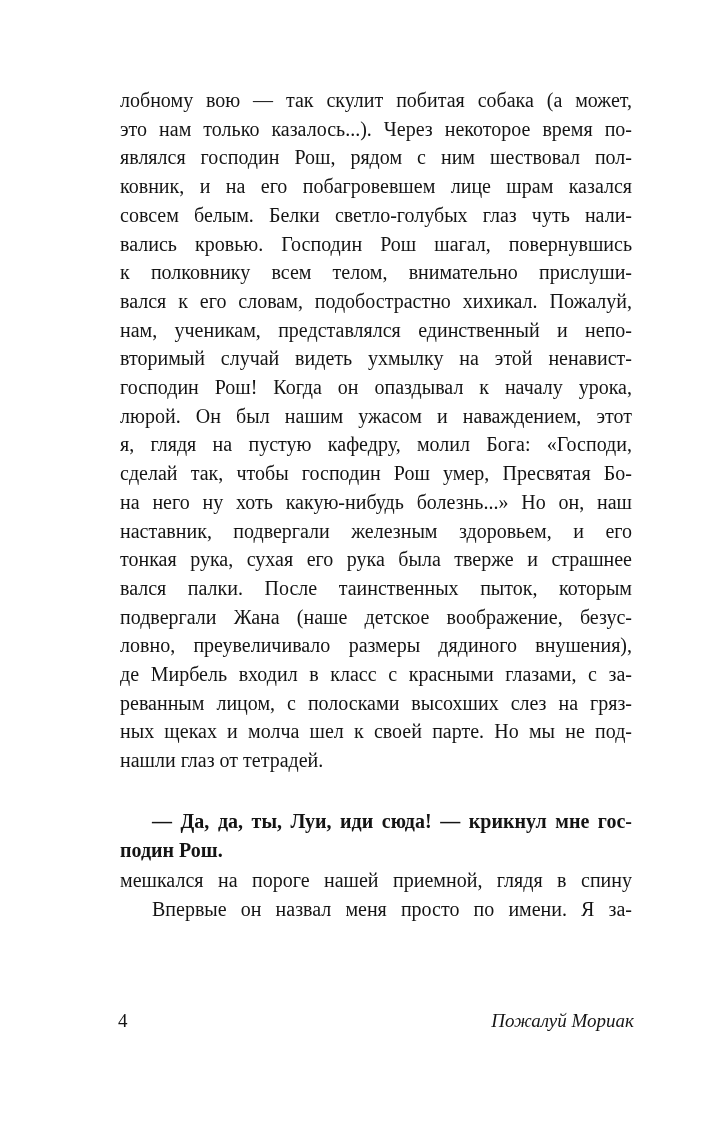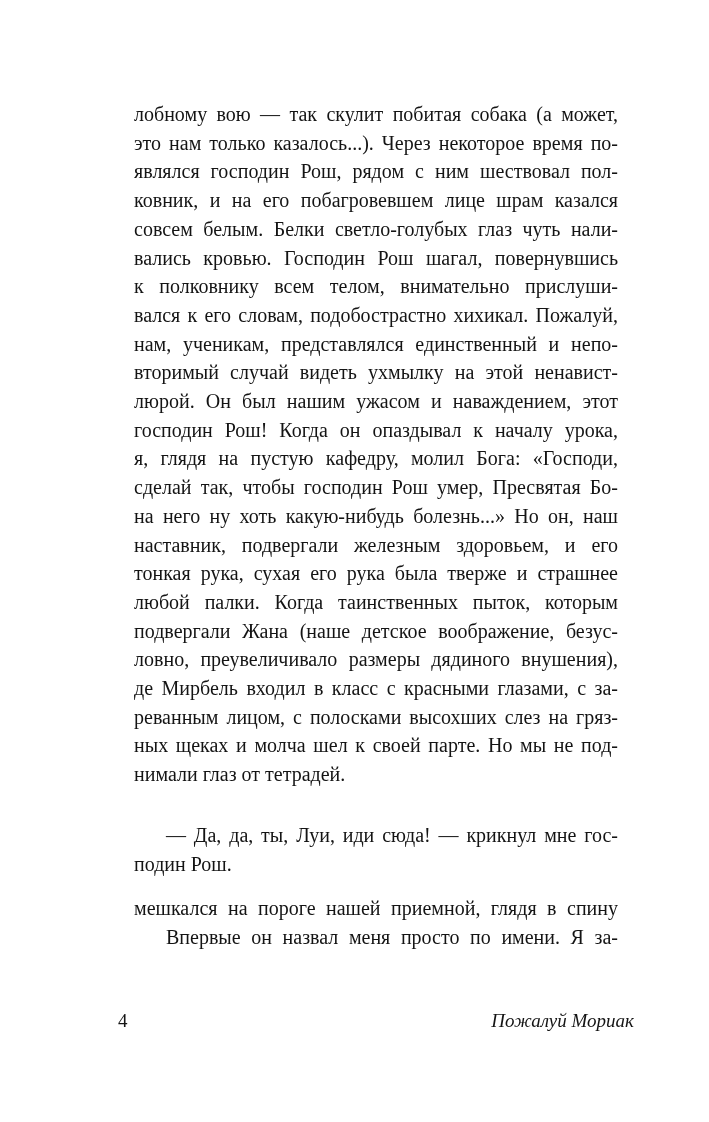--- a/index.html
+++ b/index.html
@@ -18,24 +18,25 @@
   }
   .text-block {
     position: absolute;
     left: 118px;
     top: 84px;
     width: 516px;
     font-size: 20px;
     line-height: 28.7px;
   }
   .paragraph {
-    margin: 16px;
+    margin: 2px;
   }
   .paragraph.gap-before {
     margin-top: 32px;
+    font-weight: bold;
   }
   .line {
     text-align: justify;
     text-align-last: justify;
   }
   .line.no-justify-last {
     text-align-last: left;
   }
   .line.indent {
     text-indent: 32px;
@@ -66,34 +67,34 @@
         <div class="line">лобному вою — так скулит побитая собака (а может,</div>
         <div class="line">это нам только казалось...). Через некоторое время по-</div>
         <div class="line">являлся господин Рош, рядом с ним шествовал пол-</div>
         <div class="line">ковник, и на его побагровевшем лице шрам казался</div>
         <div class="line">совсем белым. Белки светло-голубых глаз чуть нали-</div>
         <div class="line">вались кровью. Господин Рош шагал, повернувшись</div>
         <div class="line">к полковнику всем телом, внимательно прислуши-</div>
         <div class="line">вался к его словам, подобострастно хихикал. Пожалуй,</div>
         <div class="line">нам, ученикам, представлялся единственный и непо-</div>
         <div class="line">вторимый случай видеть ухмылку на этой ненавист-</div>
+        <div class="line">господин Рош! Когда он опаздывал к началу урока,</div>
         <div class="line">люрой. Он был нашим ужасом и наваждением, этот</div>
-        <div class="line">господин Рош! Когда он опаздывал к началу урока,</div>
         <div class="line">я, глядя на пустую кафедру, молил Бога: «Господи,</div>
         <div class="line">сделай так, чтобы господин Рош умер, Пресвятая Бо-</div>
         <div class="line">на него ну хоть какую-нибудь болезнь...» Но он, наш</div>
         <div class="line">наставник, подвергали железным здоровьем, и его</div>
         <div class="line">тонкая рука, сухая его рука была тверже и страшнее</div>
-        <div class="line">любой палки. Когда таинственных пыток, которым</div>
+        <div class="line">вался палки. После таинственных пыток, которым</div>
         <div class="line">подвергали Жана (наше детское воображение, безус-</div>
         <div class="line">ловно, преувеличивало размеры дядиного внушения),</div>
         <div class="line">де Мирбель входил в класс с красными глазами, с за-</div>
         <div class="line">реванным лицом, с полосками высохших слез на гряз-</div>
         <div class="line">ных щеках и молча шел к своей парте. Но мы не под-</div>
-        <div class="line no-justify-last">нимали глаз от тетрадей.</div>
+        <div class="line no-justify-last">нашли глаз от тетрадей.</div>
       </div>
       <div class="paragraph gap-before">
         <div class="line indent">— Да, да, ты, Луи, иди сюда! — крикнул мне гос-</div>
         <div class="line no-justify-last">подин Рош.</div>
       </div>
       <div class="paragraph">
         <div class="line">мешкался на пороге нашей приемной, глядя в спину</div>
         <div class="line indent">Впервые он назвал меня просто по имени. Я за-</div>
       </div>
     </div>

